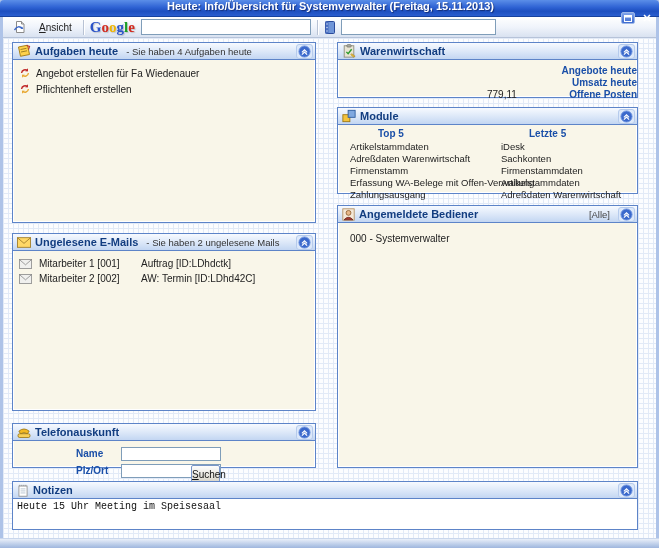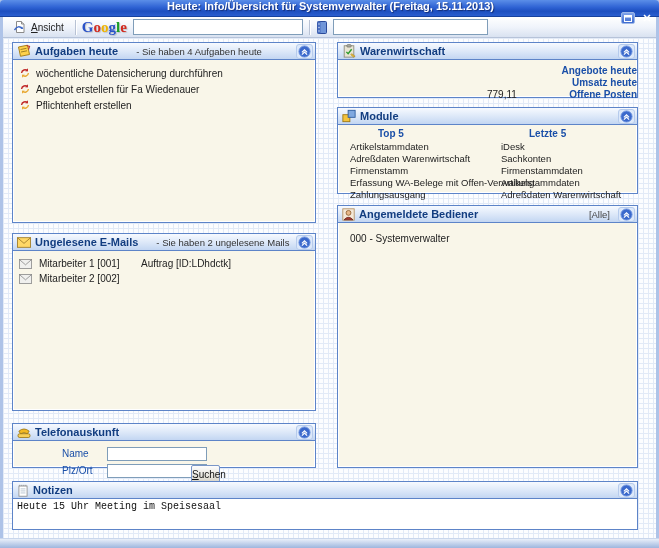--- a/index.html
+++ b/index.html
@@ -20,21 +20,21 @@
   .btn-restore { width:14px; height:12px; border:1px solid #9db7e8; border-radius:2px;
     background:linear-gradient(#7fa3ea,#3e6cd0); display:flex; align-items:center; justify-content:center; cursor:default; }
   .btn-close { width:14px; height:12px; display:flex; align-items:center; justify-content:center; cursor:default; }
 
   
   .toolbar {
     margin:0 3px; height:21px; display:flex; align-items:center; gap:6px; padding:0 5px;
     background:linear-gradient(180deg,#ffffff 0%,#f0f4fb 50%,#d9e2f1 100%);
     border-bottom:1px solid #b6c3d9;
   }
-  .tb-btn { display:flex; align-items:center; gap:4px; font-size:10px; color:#222;
+  .tb-btn { display:flex; align-items:center; gap:12px; font-size:10px; color:#222;
     padding:1px 4px; border:1px solid transparent; border-radius:2px; }
   .key { text-decoration:underline; }
   .tb-sep { width:1px; height:15px; background:#b8c2d4; box-shadow:1px 0 0 #fff; }
   .google-logo { font-family:"Liberation Serif", serif; font-weight:bold; font-size:15px;
     letter-spacing:0; line-height:15px; text-shadow:1px 1px 1px rgba(120,120,120,.35); cursor:default; }
   .tb-input { height:16px; border:1px solid #7f9db9; font-size:10px; padding:0 3px;
     font-family:"Liberation Sans",sans-serif; background:#fff; }
   .tb-input.first { width:170px; }
   .tb-input.second { width:155px; }
 
@@ -50,21 +50,21 @@
   .bottom-frame { height:10px; background:linear-gradient(#e9eff9,#b4c7e6 70%,#9fb6dd); border-top:1px solid #c9d6ec; }
 
   
   .panel { position:absolute; border:1px solid #5d84c8; background:#f9f6e9; box-shadow:0 0 0 1px #ffffff inset; }
   .panel-header {
     height:17px; display:flex; align-items:center; gap:4px; padding:0 2px 0 4px;
     background:linear-gradient(180deg,#f7faff 0%,#dbe7f8 55%,#c3d6f2 100%);
     border-bottom:1px solid #5d84c8;
   }
   .panel-title { font-size:11px; font-weight:bold; color:#123d80; white-space:nowrap; }
-  .panel-subtitle { font-size:9.5px; color:#333; white-space:nowrap; margin-left:14px; }
+  .panel-subtitle { font-size:9.5px; color:#333; white-space:nowrap; margin-left:4px; }
   .collapse-wrap { margin-left:auto; width:17px; height:15px; display:flex; align-items:center; justify-content:center;
     background:#dce8fa; border:1px solid #b6cbec; border-radius:3px; }
   .panel-body { position:relative; font-size:10px; color:#222; }
 
   
   .task-item { display:flex; align-items:center; gap:5px; padding:0 6px; height:16px; white-space:nowrap; }
   .tasks-body { padding-top:5px; }
 
   
   .mail-row { display:grid; grid-template-columns:20px 102px auto; align-items:center; height:15px; padding:0 6px; white-space:nowrap; }
@@ -84,21 +84,21 @@
 
   
   .bed-body { padding:10px 0 0 12px; }
   .bed-item { font-size:10px; height:13px; }
   .alle-link { margin-left:auto; font-size:9.5px; color:#444; margin-right:4px; }
   .panel-header .alle-link + .collapse-wrap { margin-left:0; }
 
   
   .tel-body { padding-top:5px; }
   .tel-row { display:flex; align-items:center; height:15px; margin-bottom:2px; }
-  .tel-label { margin-left:49px; width:45px; font-weight:normal; color:#1a4fa8; font-size:10px; }
+  .tel-label { margin-left:63px; width:45px; font-weight:bold; color:#1a4fa8; font-size:10px; }
   .tel-input { width:100px; height:14px; border:1px solid #7f9db9; font-size:10px; padding:0 2px;
     font-family:"Liberation Sans",sans-serif; background:#fff; }
   .suchen-btn { position:absolute; left:178px; top:24px; width:29px; height:18px;
     font-size:10px; font-family:"Liberation Sans",sans-serif; color:#111;
     background:linear-gradient(#fdfdfd,#e8e6df 60%,#d8d4c8); border:1px solid #7a96c8; border-radius:2px; }
 
   
   .notizen-body { position:absolute; inset:17px 0 0 0; background:#fff; }
   .notizen-area { width:100%; height:100%; border:0; outline:none; resize:none; background:#fff;
     font-family:"Liberation Mono","DejaVu Sans Mono",monospace; font-size:10px; padding:2px 4px; color:#111; }
@@ -183,31 +183,20 @@
       <div class="panel-body tasks-body">
         <div class="task-item">
           <span>
               <svg width="12" height="12" viewBox="0 0 14 14">
                 <path d="M3 7 a4 4 0 0 1 7-2.3" fill="none" stroke="#c02a2a" stroke-width="1.6"></path>
                 <path d="M10.5 1.5 v3.4 h-3.4 z" fill="#c02a2a"></path>
                 <path d="M11 7 a4 4 0 0 1-7 2.3" fill="none" stroke="#e8a832" stroke-width="1.6"></path>
                 <path d="M3.5 12.5 v-3.4 h3.4 z" fill="#e8a832"></path>
               </svg>
             </span>
-          <span>wöchentliche Datensicherung durchführen</span>
-        </div>
-        <div class="task-item">
-          <span>
-              <svg width="12" height="12" viewBox="0 0 14 14">
-                <path d="M3 7 a4 4 0 0 1 7-2.3" fill="none" stroke="#c02a2a" stroke-width="1.6"></path>
-                <path d="M10.5 1.5 v3.4 h-3.4 z" fill="#c02a2a"></path>
-                <path d="M11 7 a4 4 0 0 1-7 2.3" fill="none" stroke="#e8a832" stroke-width="1.6"></path>
-                <path d="M3.5 12.5 v-3.4 h3.4 z" fill="#e8a832"></path>
-              </svg>
-            </span>
           <span>Angebot erstellen für Fa Wiedenauer</span>
         </div>
         <div class="task-item">
           <span>
               <svg width="12" height="12" viewBox="0 0 14 14">
                 <path d="M3 7 a4 4 0 0 1 7-2.3" fill="none" stroke="#c02a2a" stroke-width="1.6"></path>
                 <path d="M10.5 1.5 v3.4 h-3.4 z" fill="#c02a2a"></path>
                 <path d="M11 7 a4 4 0 0 1-7 2.3" fill="none" stroke="#e8a832" stroke-width="1.6"></path>
                 <path d="M3.5 12.5 v-3.4 h3.4 z" fill="#e8a832"></path>
               </svg>
@@ -247,20 +236,21 @@
           <span>Auftrag [ID:LDhdctk]</span>
         </div>
         <div class="mail-row">
           <span>
               <svg width="13" height="10" viewBox="0 0 16 12">
                 <rect x="0.5" y="0.5" width="15" height="11" fill="#f0f0ee" stroke="#8a8a8a"></rect>
                 <path d="M0.5 0.5 8 7 15.5 0.5" fill="none" stroke="#8a8a8a"></path>
               </svg>
             </span>
           <span>Mitarbeiter 2 [002]</span>
+          <span>AW: Termin [ID:LDhd42C]</span>
         </div>
       </div>
     </div>
 
     <div class="panel" style="left:9px; top:385px; width:304px; height:45px;">
       <div class="panel-header">
         <span>
           <svg width="14" height="12" viewBox="0 0 16 14">
               <path d="M2 6 Q8 1 14 6 L12 9 Q8 6.5 4 9 Z" fill="#f2b924" stroke="#9a7513"></path>
               <rect x="1" y="9" width="14" height="4.5" rx="2" fill="#f8d05a" stroke="#9a7513"></rect>

